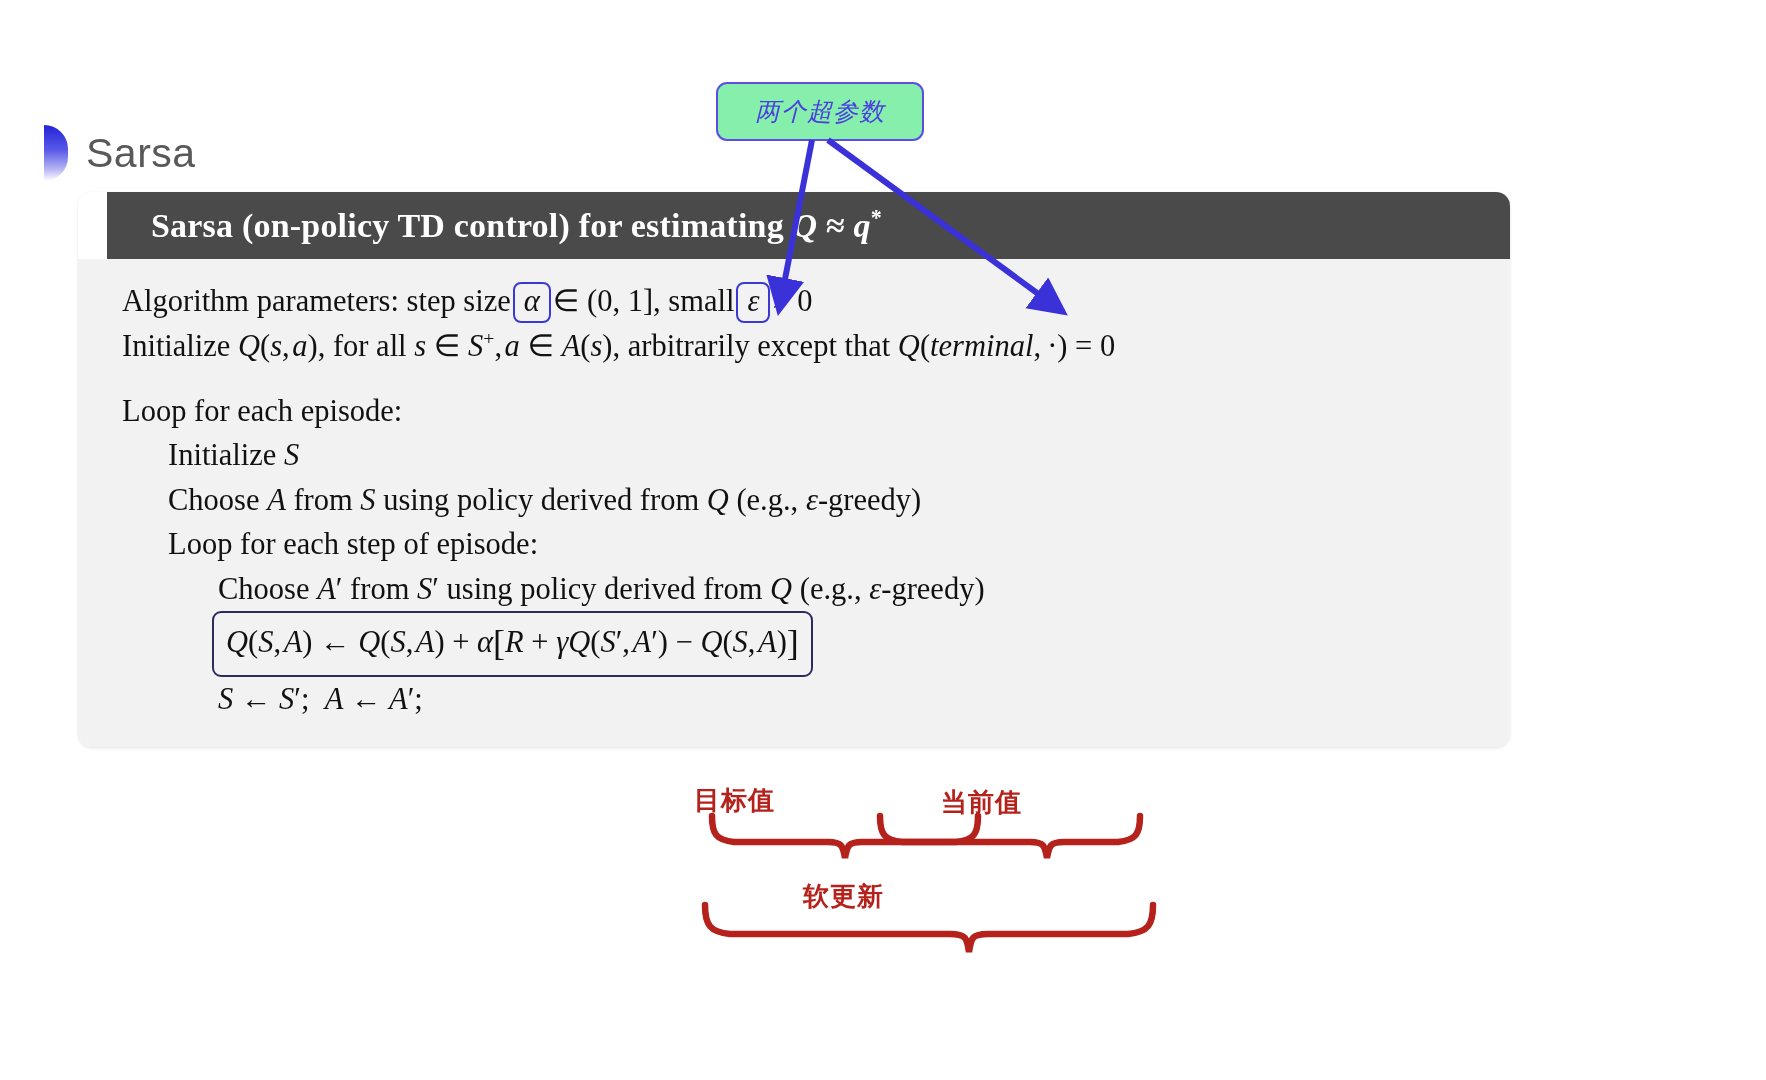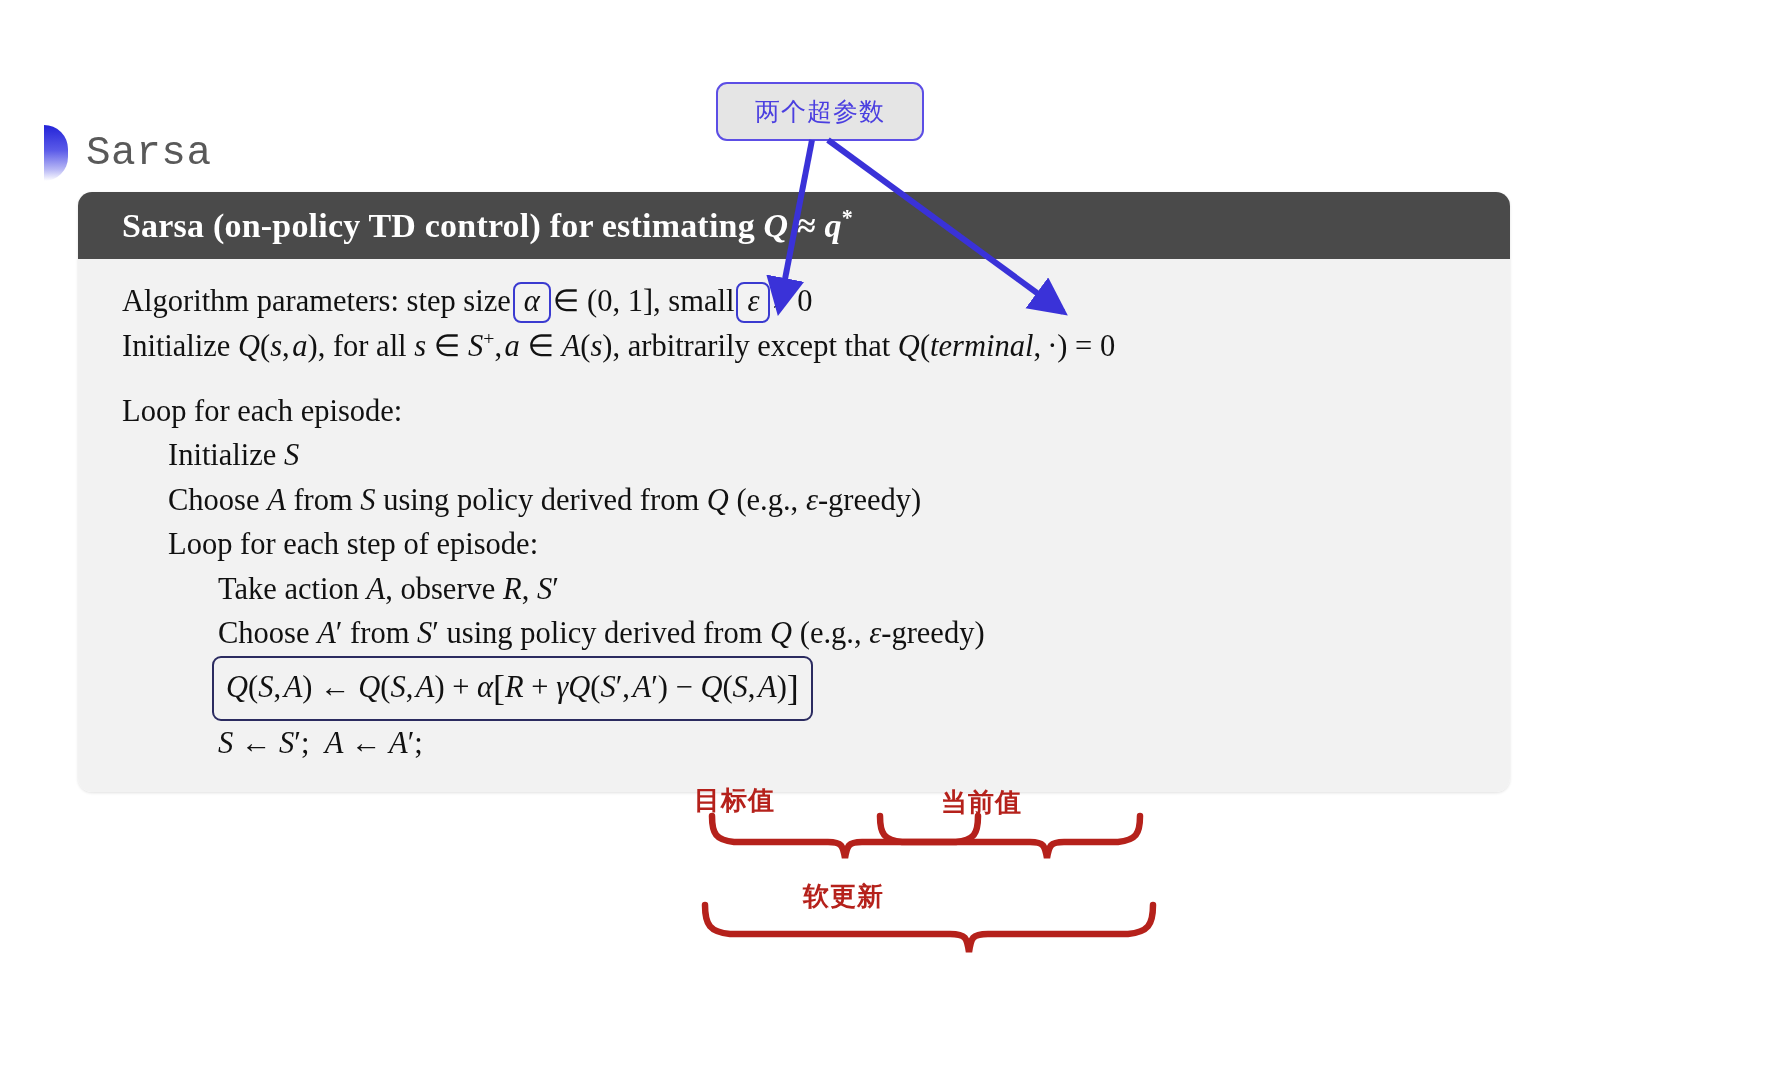--- a/index.html
+++ b/index.html
@@ -37,21 +37,21 @@
   }
   #title-bullet {
     width: 24px;
     height: 56px;
     border-top-right-radius: 28px 28px;
     border-bottom-right-radius: 28px 28px;
     background: linear-gradient(180deg, #2323d8 0%, #5a5ae8 45%, #b9b9f5 80%, #ffffff 100%);
     margin-right: 18px;
   }
   #slide-title {
-    font-family: Liberation Mono, monospace;
+    font-family: Liberation Sans, sans-serif;
     font-size: 41px;
     color: #595959;
     letter-spacing: 0.5px;
     line-height: 1;
   }
 
   
   #algo-card {
     position: absolute;
     left: 78px;
@@ -62,20 +62,21 @@
     box-shadow: 0 1px 3px rgba(0,0,0,0.12);
   }
   #algo-header {
     background: #4a4a4a;
     color: #ffffff;
     font-weight: bold;
     font-size: 34px;
     padding: 13px 0 14px 44px;
     letter-spacing: 0.2px;
     white-space: nowrap;
+    margin-left: 29px;
   }
   #algo-header .mathit { font-style: italic; }
   #algo-body {
     background: #f2f2f2;
     padding: 20px 0 26px 44px;
     color: #111111;
     font-size: 30.5px;
     line-height: 1.46;
   }
   .ln { white-space: nowrap; position: relative; }
@@ -110,24 +111,25 @@
 
   
   #callout-box {
     position: absolute;
     left: 716px;
     top: 82px;
     width: 204px;
     height: 55px;
     border: 2.6px solid #5c4ee5;
     border-radius: 11px;
-    background: #e5e5e5;
+    background: #86efac;
     display: flex;
     align-items: center;
     justify-content: center;
+    font-style: italic;
   }
   #callout-text {
     font-family: "Liberation Sans", sans-serif;
     font-size: 25px;
     color: #4b3fe0;
     letter-spacing: 1px;
   }
 
   
   .red-label {
@@ -188,23 +190,20 @@
       Initialize <span class="mathit">S</span>
     </div>
 
     <div class="ln ind1">
       Choose <span class="mathit">A</span> from <span class="mathit">S</span> using policy derived from
       <span class="mathit">Q</span> (e.g., <span class="mathit">ε</span>-greedy)
     </div>
 
     <div class="ln ind1">Loop for each step of episode:</div>
 
-    <div class="ln ind2">
-      Take action <span class="mathit">A</span>, observe <span class="mathit">R</span>, <span class="mathit">S</span>′
-    </div>
 
     <div class="ln ind2">
       Choose <span class="mathit">A</span>′ from <span class="mathit">S</span>′ using policy derived from
       <span class="mathit">Q</span> (e.g., <span class="mathit">ε</span>-greedy)
     </div>
 
     <div class="ln ind2">
       <span id="eq-box"><span class="mathit">Q</span>(<span class="mathit">S</span>, <span class="mathit">A</span>) ←
         <span class="mathit">Q</span>(<span class="mathit">S</span>, <span class="mathit">A</span>) +
         <span class="mathit">α</span><span class="brk">[</span><span class="mathit">R</span> +

